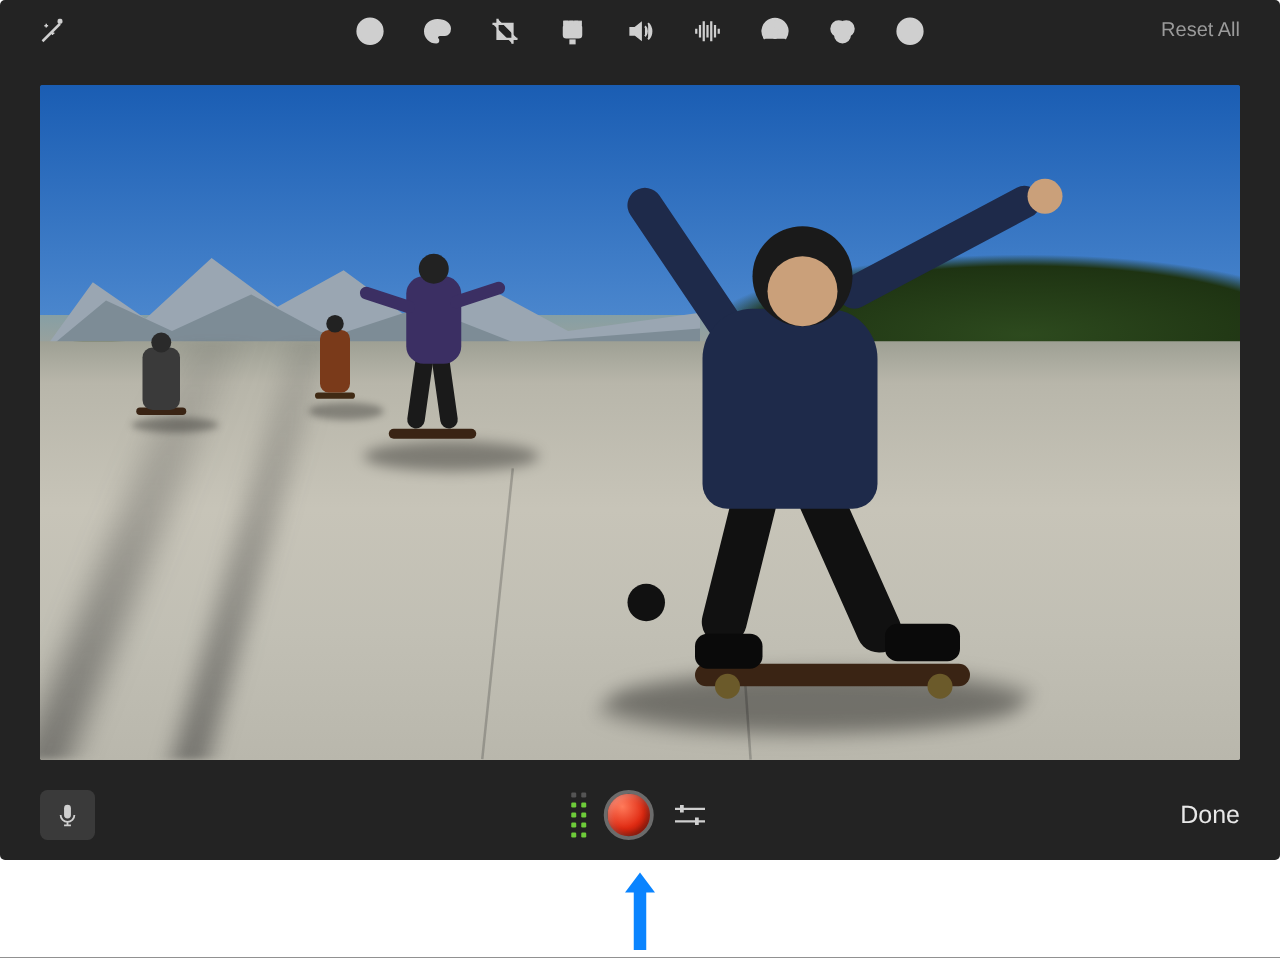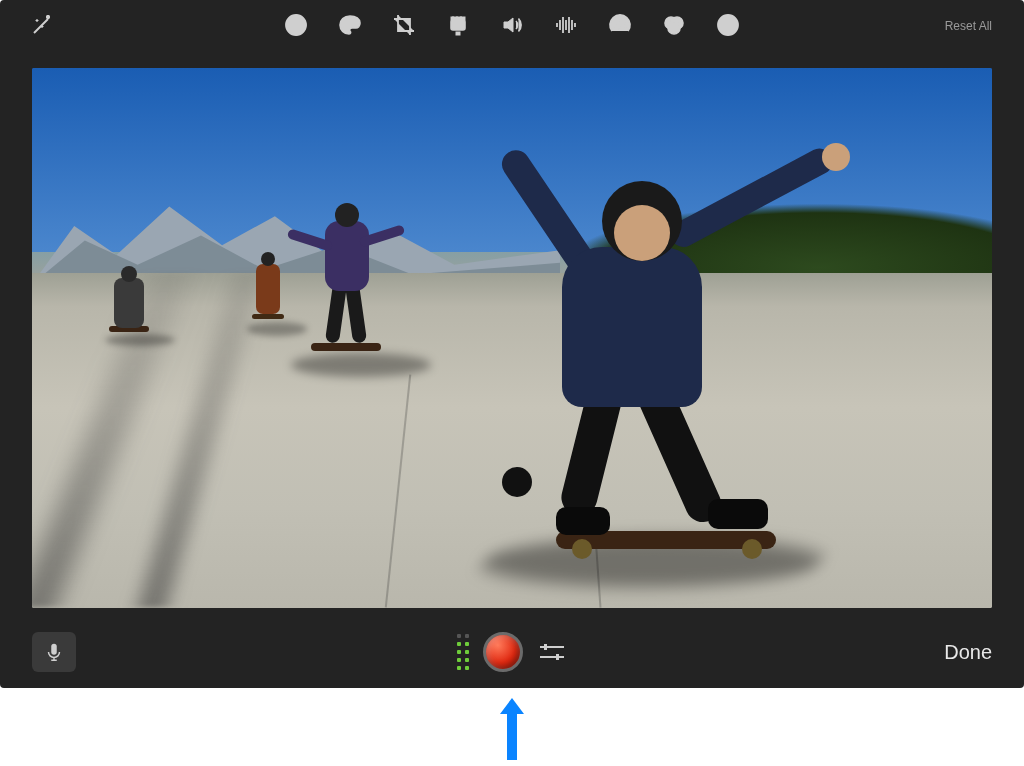--- a/index.html
+++ b/index.html
@@ -38,21 +38,21 @@
       display: flex;
       align-items: center;
       gap: 28px;
     }
     .reset-wrap {
       margin-left: auto;
       padding-right: 20px;
     }
     .reset-link {
       color: #9a9a9a;
-      font-size: 12px;
+      font-size: 16px;
       cursor: pointer;
     }
     .tool-icon {
       width: 26px;
       height: 26px;
       display: flex;
       align-items: center;
       justify-content: center;
       cursor: pointer;
     }

